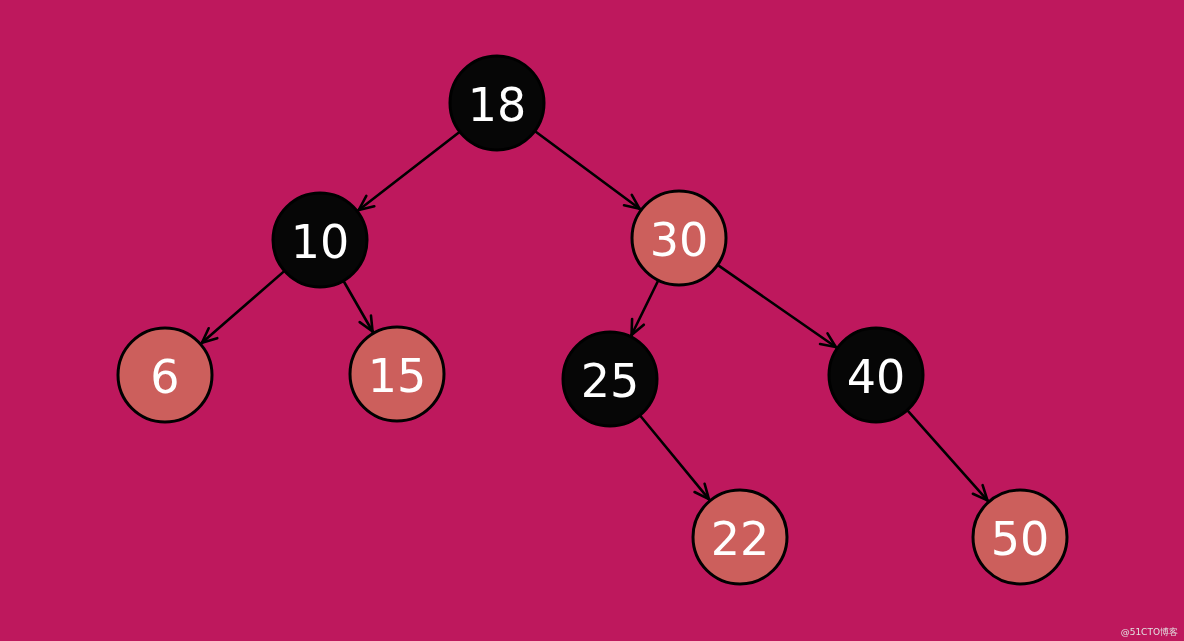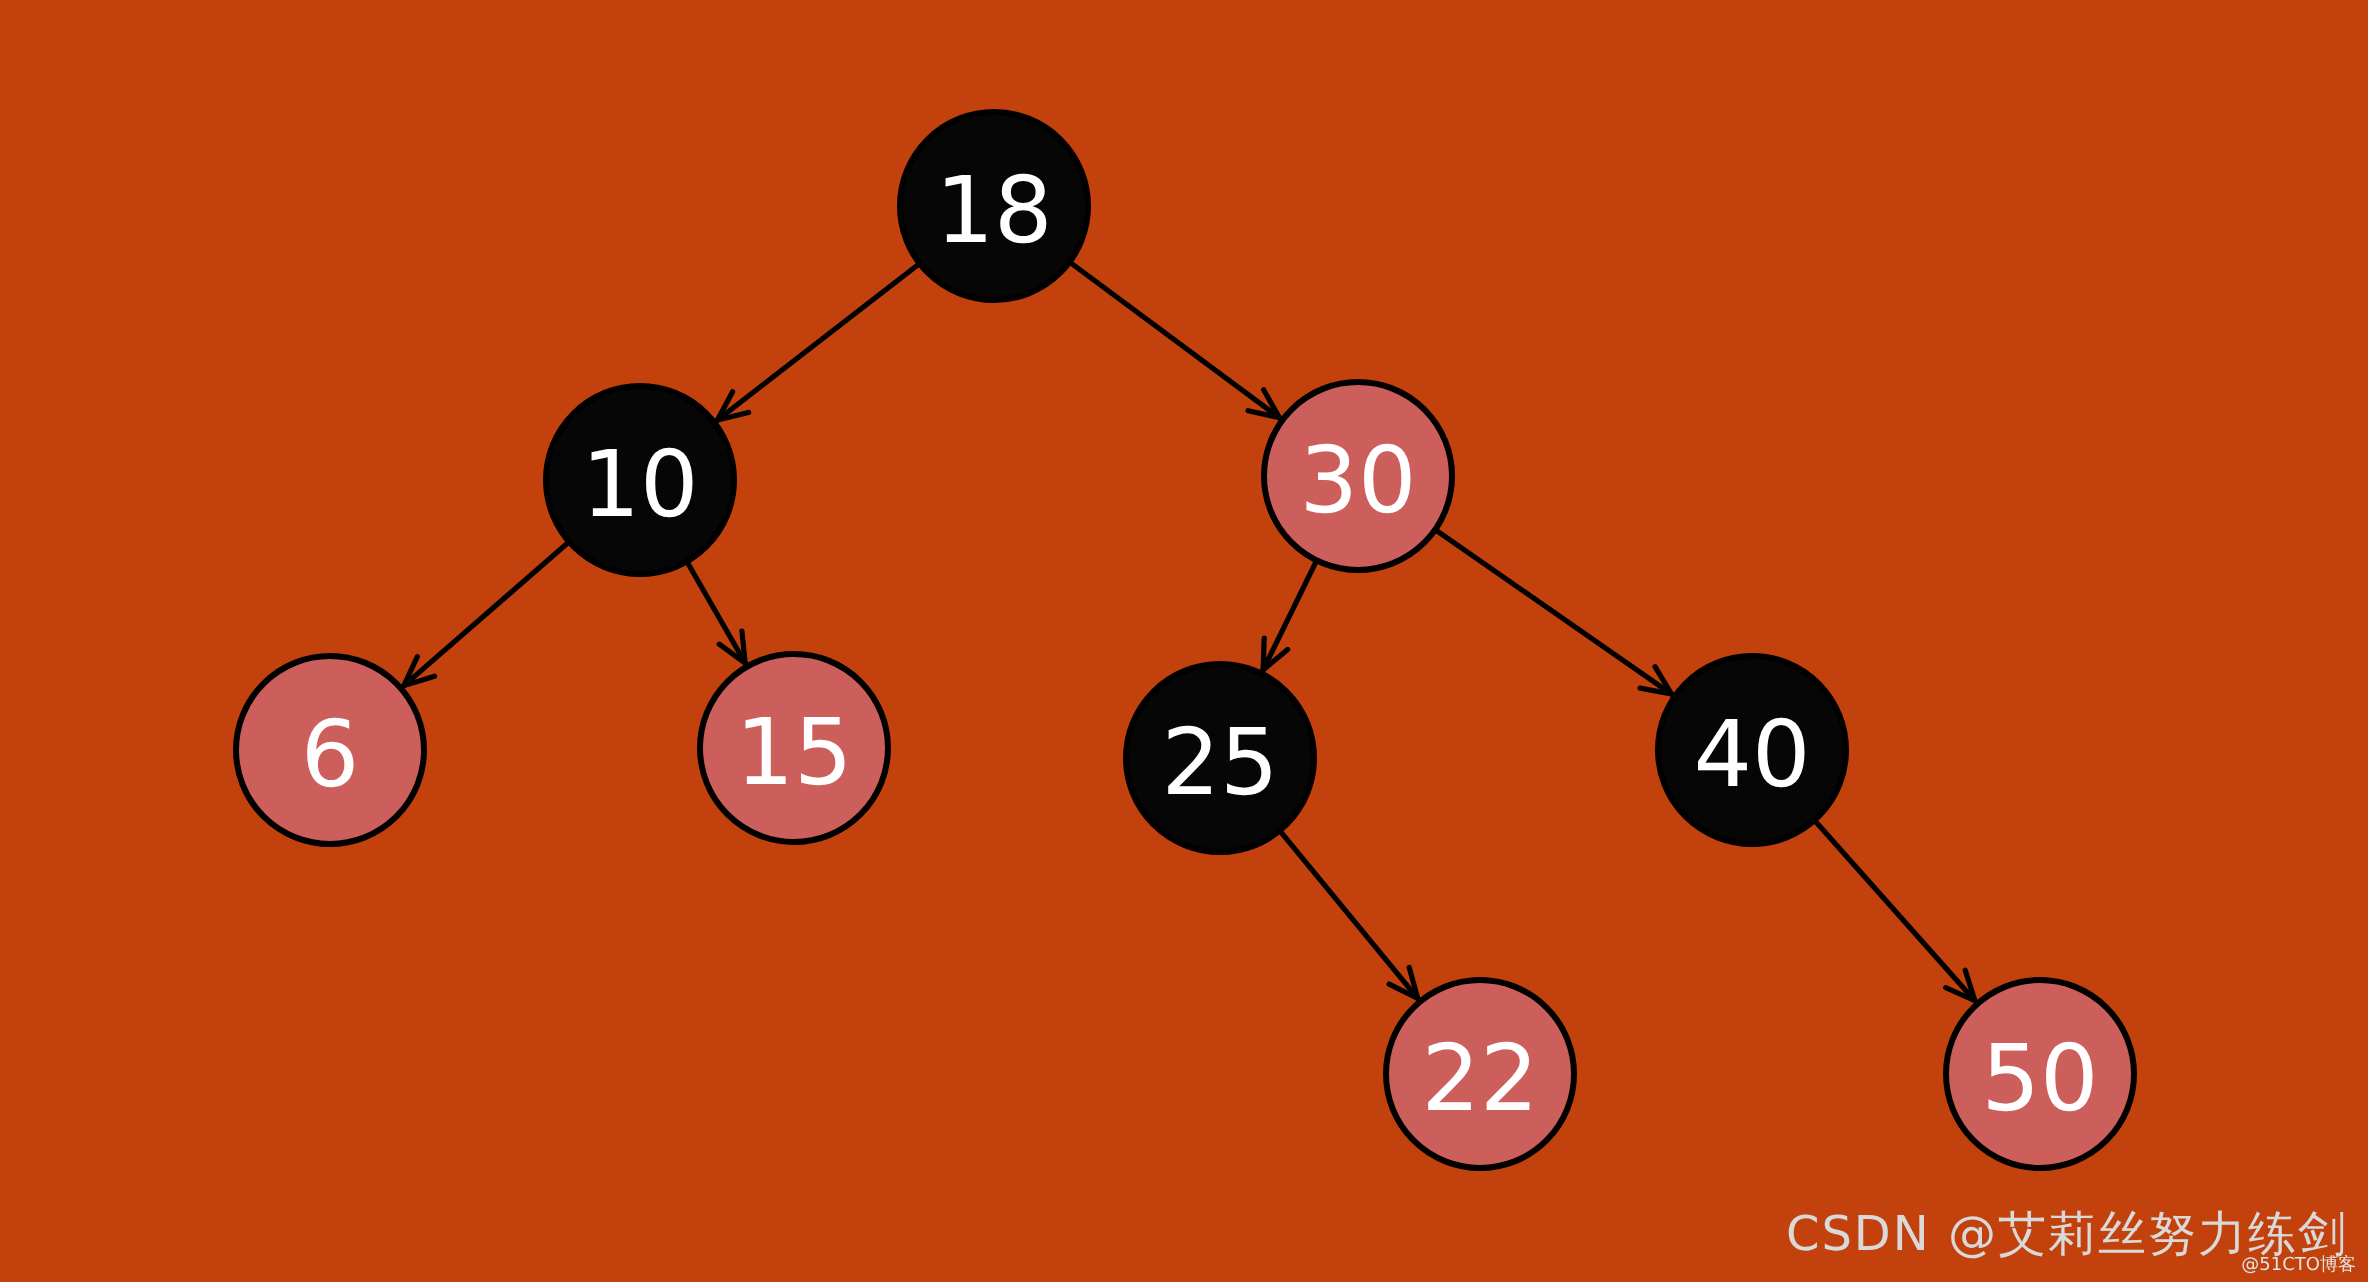--- a/index.html
+++ b/index.html
@@ -5,21 +5,21 @@
   html, body {
     margin: 0;
     padding: 0;
     background: #ffffff;
     font-family: "DejaVu Sans", "Liberation Sans", sans-serif;
   }
   #stage {
     position: relative;
     width: 1184px;
     height: 641px;
-    background: #c2410c;
+    background: #be185d;
     overflow: hidden;
   }
   #tree-svg {
     position: absolute;
     left: 0;
     top: 0;
   }
   .node-label {
     font-family: "DejaVu Sans", "Liberation Sans", sans-serif;
     font-weight: 400;
@@ -119,16 +119,15 @@
       <g>
         <circle cx="740" cy="537" r="47" fill="#cc5f5c" stroke="#000000" stroke-width="3"></circle>
         <text x="740" y="537" fill="#ffffff" font-size="46" text-anchor="middle" dominant-baseline="central" dy="0.04em" class="node-label">22</text>
       </g>
       <g>
         <circle cx="1020" cy="537" r="47" fill="#cc5f5c" stroke="#000000" stroke-width="3"></circle>
         <text x="1020" y="537" fill="#ffffff" font-size="46" text-anchor="middle" dominant-baseline="central" dy="0.04em" class="node-label">50</text>
       </g>
     </svg>
 
-  <div class="watermark-main" style="color: rgb(217, 217, 217);">CSDN @艾莉丝努力练剑</div>
 
   <div class="watermark-small" style="color: rgb(227, 227, 227);">@51CTO博客</div>
 </div>
 
 </body></html>

